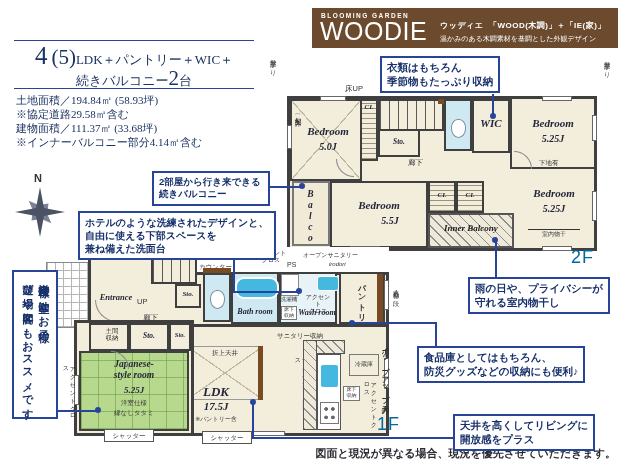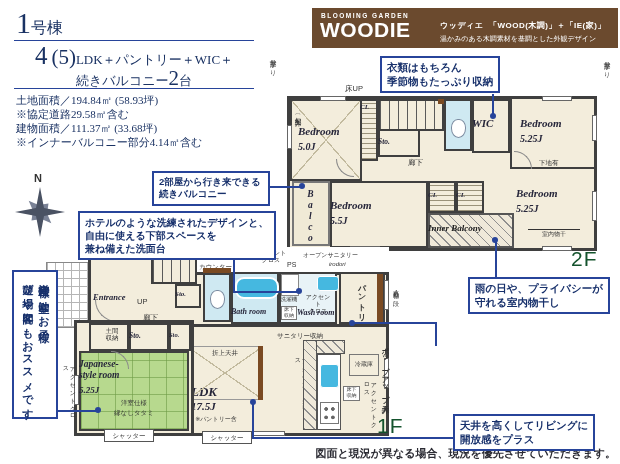--- a/index.html
+++ b/index.html
@@ -16,30 +16,30 @@
   .bno-num{font-size:30px;line-height:1;}
   .bno-suf{font-size:16px;}
   .plan-big{font-size:25px;}
   .plan-paren{font-size:21px;}
   .plan-small{font-size:13px;}
   .spec-line{font-size:11px;line-height:14px;}
 
   
   .brand{position:absolute;left:312px;top:8px;width:306px;height:40px;background:#6b4a2e;color:#fff;}
   .brand-eyebrow{position:absolute;left:9px;top:4px;font-size:6.5px;letter-spacing:1.5px;font-weight:bold;}
-  .brand-logo{position:absolute;left:8px;top:11px;font-size:21px;font-weight:bold;letter-spacing:.5px;line-height:1;text-align:right;}
+  .brand-logo{position:absolute;left:8px;top:11px;font-size:25px;font-weight:normal;letter-spacing:.5px;line-height:1;text-align:right;}
   .brand-r1{position:absolute;left:128px;top:12px;font-size:8px;font-weight:bold;letter-spacing:.5px;}
   .brand-r2{position:absolute;left:128px;top:26px;font-size:7px;}
 
   
   .plan{position:absolute;background:#f3eddc;border:3px solid #3f3f3f;box-sizing:border-box;}
   .cell{position:absolute;border:2px solid #3f3f3f;background:#f3eddc;box-sizing:border-box;}
   .thin{border-width:1px;border-color:#777;}
   .rl{position:absolute;font-family:"Liberation Serif","DejaVu Serif",serif;font-style:italic;font-weight:bold;
-      color:#26263a;text-align:left;line-height:1.2;}
+      color:#26263a;text-align:center;line-height:1.2;}
   .pl{position:absolute;font-size:7px;color:#333;line-height:1.15;}
   .wall{position:absolute;background:#3f3f3f;}
   .win{position:absolute;background:#fff;border:1px solid #666;box-sizing:border-box;}
   .xcross{background-image:
     linear-gradient(to bottom right,transparent calc(50% - .6px),#c2ba9e calc(50% - .6px),#c2ba9e calc(50% + .6px),transparent calc(50% + .6px)),
     linear-gradient(to bottom left,transparent calc(50% - .6px),#c2ba9e calc(50% - .6px),#c2ba9e calc(50% + .6px),transparent calc(50% + .6px));}
   .closet{background-image:repeating-linear-gradient(0deg,#9a927a 0 1px,transparent 1px 5px);}
   .steps{background-image:repeating-linear-gradient(90deg,#5a5a5a 0 1px,transparent 1px 9px);}
   .dhatch{background:#efe9da;background-image:repeating-linear-gradient(45deg,#8f8f8f 0 1px,transparent 1px 7px);}
   .tatami{background:#b7d98e;background-image:
@@ -62,33 +62,30 @@
   .arc-bl{border-radius:0 0 0 100%;border-top:none;border-right:none;}
   .arc-tr{border-radius:0 100% 0 0;border-left:none;border-bottom:none;}
 
   
   .co{position:absolute;background:#fff;border:2px solid #27449a;color:#17306b;font-weight:bold;
       font-size:10.5px;line-height:1.3;padding:3px 5px;white-space:pre-line;z-index:50;}
   .co-v{writing-mode:vertical-rl;text-orientation:upright;font-size:11px;line-height:1.45;letter-spacing:1px;}
   .lead{position:absolute;background:#27449a;z-index:40;}
   .dot{position:absolute;width:6px;height:6px;border-radius:50%;background:#27449a;z-index:41;}
 
-  .floor-label{position:absolute;font-size:21px;color:#14532d;letter-spacing:1px;}
+  .floor-label{position:absolute;font-size:18px;color:#0369a1;letter-spacing:1px;}
   .micro{position:absolute;font-size:6px;color:#333;line-height:1.15;}
   .footer{position:absolute;left:260px;top:446px;width:356px;text-align:right;
           font-size:11px;font-weight:600;color:#2b2b33;}
 </style>
 </head>
 <body>
 
 <div class="page">
 
-  <div class="abs serif navy" style="left:16px;top:8px;">
-    <span class="bno-num">1</span><span class="bno-suf">号棟</span>
-  </div>
   <div class="hdr-rule" style="left:14px;top:40px;width:240px;"></div>
   <div class="abs serif navy" style="left:14px;top:42px;width:240px;text-align:center;">
     <span class="plan-big">4</span>
     <span class="plan-paren">(5)</span><span class="plan-small">LDK＋パントリー＋WIC＋</span>
   </div>
   <div class="abs serif navy" style="left:14px;top:66px;width:240px;text-align:center;">
     <span class="plan-small">続きバルコニー</span><span style="font-size:21px;">2</span><span class="plan-small">台</span>
   </div>
   <div class="hdr-rule" style="left:14px;top:88px;width:240px;"></div>
   <div class="abs serif navy" style="left:16px;top:93px;">
@@ -305,20 +302,22 @@
 兼ね備えた洗面台</div>
   <div class="lead" style="left:233px;top:258px;width:1.5px;height:34px;"></div>
   <div class="lead" style="left:233px;top:291px;width:67px;height:1.5px;"></div>
   <div class="dot" style="left:296px;top:288px;"></div>
 
   <div class="co" style="left:468px;top:277px;">雨の日や、プライバシーが
 守れる室内物干し</div>
   <div class="lead" style="left:495px;top:240px;width:1.5px;height:37px;"></div>
   <div class="dot" style="left:492px;top:237px;"></div>
 
+  <div class="co" style="left:417px;top:346px;">食品庫としてはもちろん、
+防災グッズなどの収納にも便利♪</div>
   <div class="dot" style="left:349px;top:320px;"></div>
   <div class="lead" style="left:352px;top:322px;width:84px;height:1.5px;"></div>
   <div class="lead" style="left:435px;top:322px;width:1.5px;height:24px;"></div>
 
   <div class="co" style="left:453px;top:414px;">天井を高くしてリビングに
 開放感をプラス</div>
   <div class="dot" style="left:250px;top:399px;"></div>
   <div class="lead" style="left:252px;top:402px;width:1.5px;height:36px;"></div>
   <div class="lead" style="left:252px;top:437px;width:201px;height:1.5px;"></div>
 

